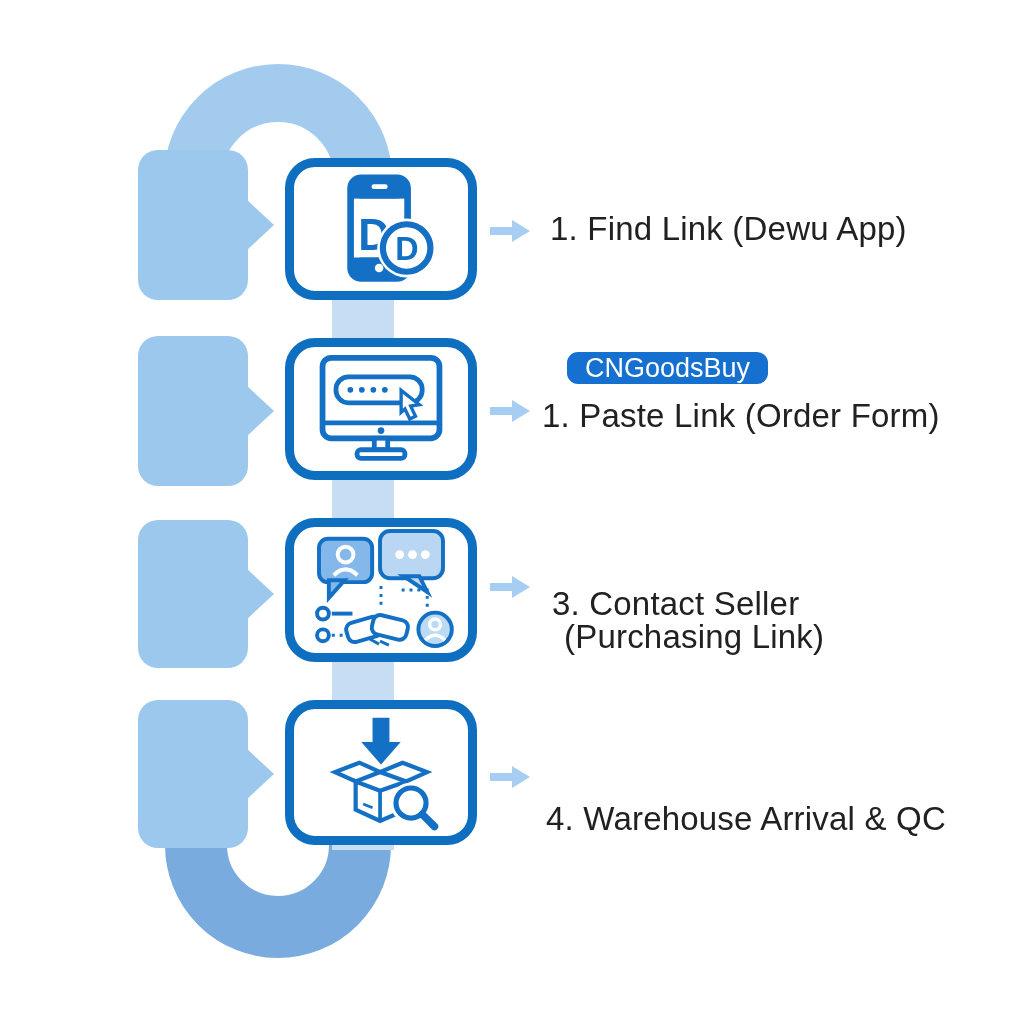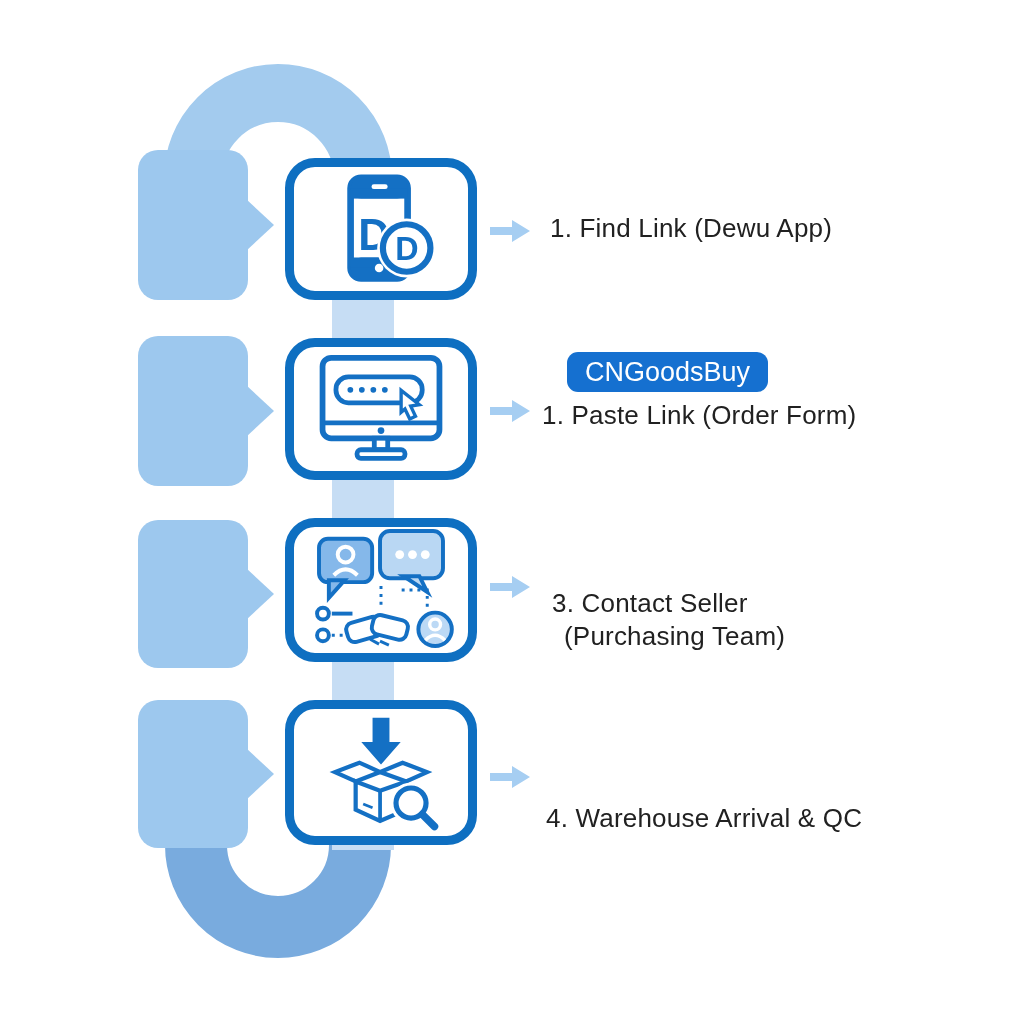--- a/index.html
+++ b/index.html
@@ -37,31 +37,31 @@
   .box1{top:158px;}
   .box2{top:338px;}
   .box3{top:518px;height:144px;}
   .box4{top:700px;height:145px;}
 
   .label-arrow{position:absolute;left:490px;}
   .label-arrow polygon{fill:var(--label-arrow);}
   .a1{top:217px;} .a2{top:397px;} .a3{top:573px;} .a4{top:763px;}
 
   .label{
-    position:absolute;color:var(--text-color);font-size:26px;line-height:33px;
+    position:absolute;color:var(--text-color);font-size:33px;line-height:33px;
     white-space:nowrap;letter-spacing:0.2px;
   }
   .l1{left:550px;top:212px;}
   .l2{left:542px;top:399px;}
   .l3{left:552px;top:562px;margin-top:25px;}
   .l3 .indent{padding-left:12px;}
   .l4{left:546px;top:802px;}
 
   .badge{
-    position:absolute;left:567px;top:352px;height:40px;padding:0 18px;
+    position:absolute;left:567px;top:352px;height:32px;padding:0 18px;
     background:var(--badge-bg);color:var(--badge-text);border-radius:11px;
     font-size:27px;display:flex;align-items:center;justify-content:center;
   }
 
   
   .st{stroke:var(--icon-blue);fill:#fff;}
   .st-n{stroke:var(--icon-blue);fill:none;}
   .fl{fill:var(--icon-blue);}
   .wh{fill:#ffffff;}
   .dletter{fill:var(--icon-blue);font-family:"Liberation Sans",sans-serif;font-weight:800;}
@@ -193,18 +193,18 @@
     <polygon points="0,10 22,10 22,3 40,14 22,25 22,18 0,18"></polygon>
     </svg>
 
   <div class="label l1">1. Find Link (Dewu App)</div>
 
   <div class="badge">CNGoodsBuy</div>
   <div class="label l2">1. Paste Link (Order Form)</div>
 
   <div class="label l3">
     <div>3. Contact Seller</div>
-    <div class="indent">(Purchasing Team)</div>
+    <div class="indent">(Purchasing Link)</div>
   </div>
 
   <div class="label l4">4. Warehouse Arrival &amp; QC</div>
 
 </div>
 
 </body></html>

